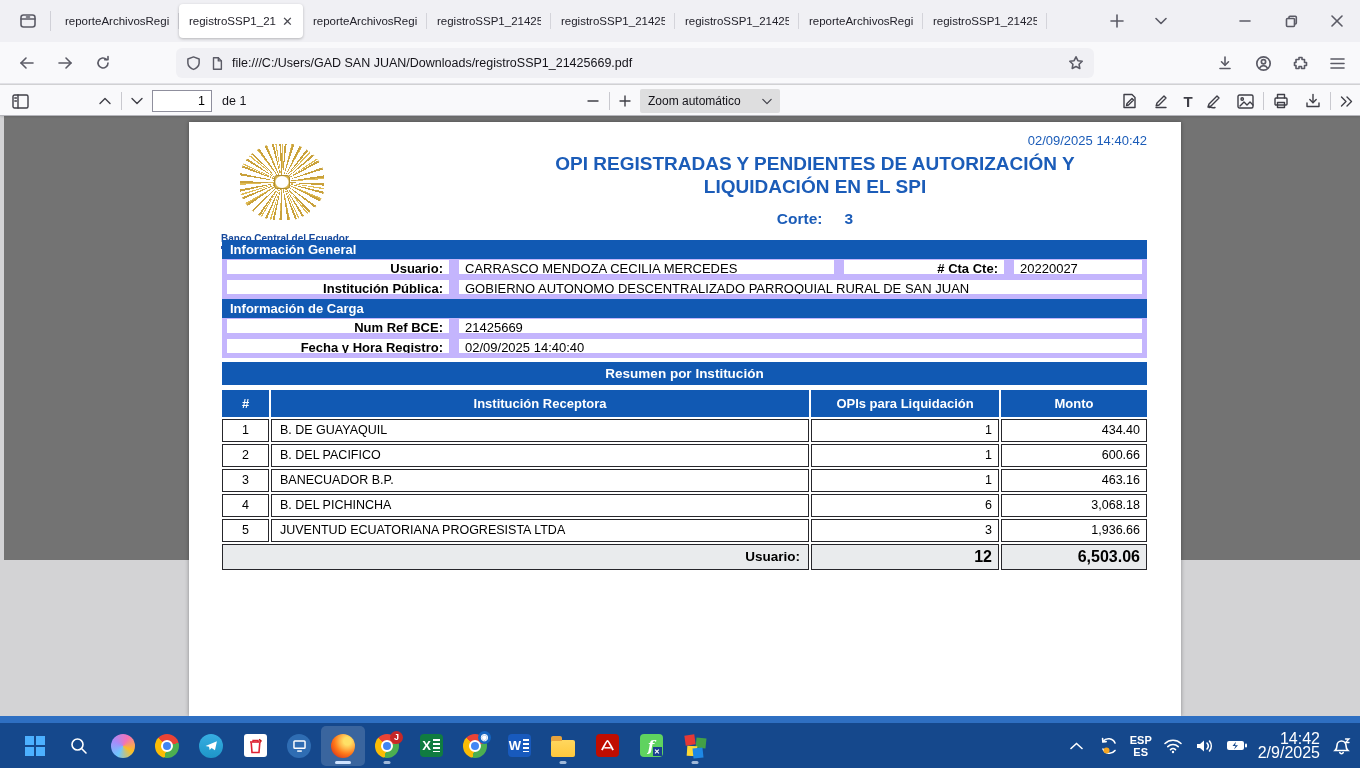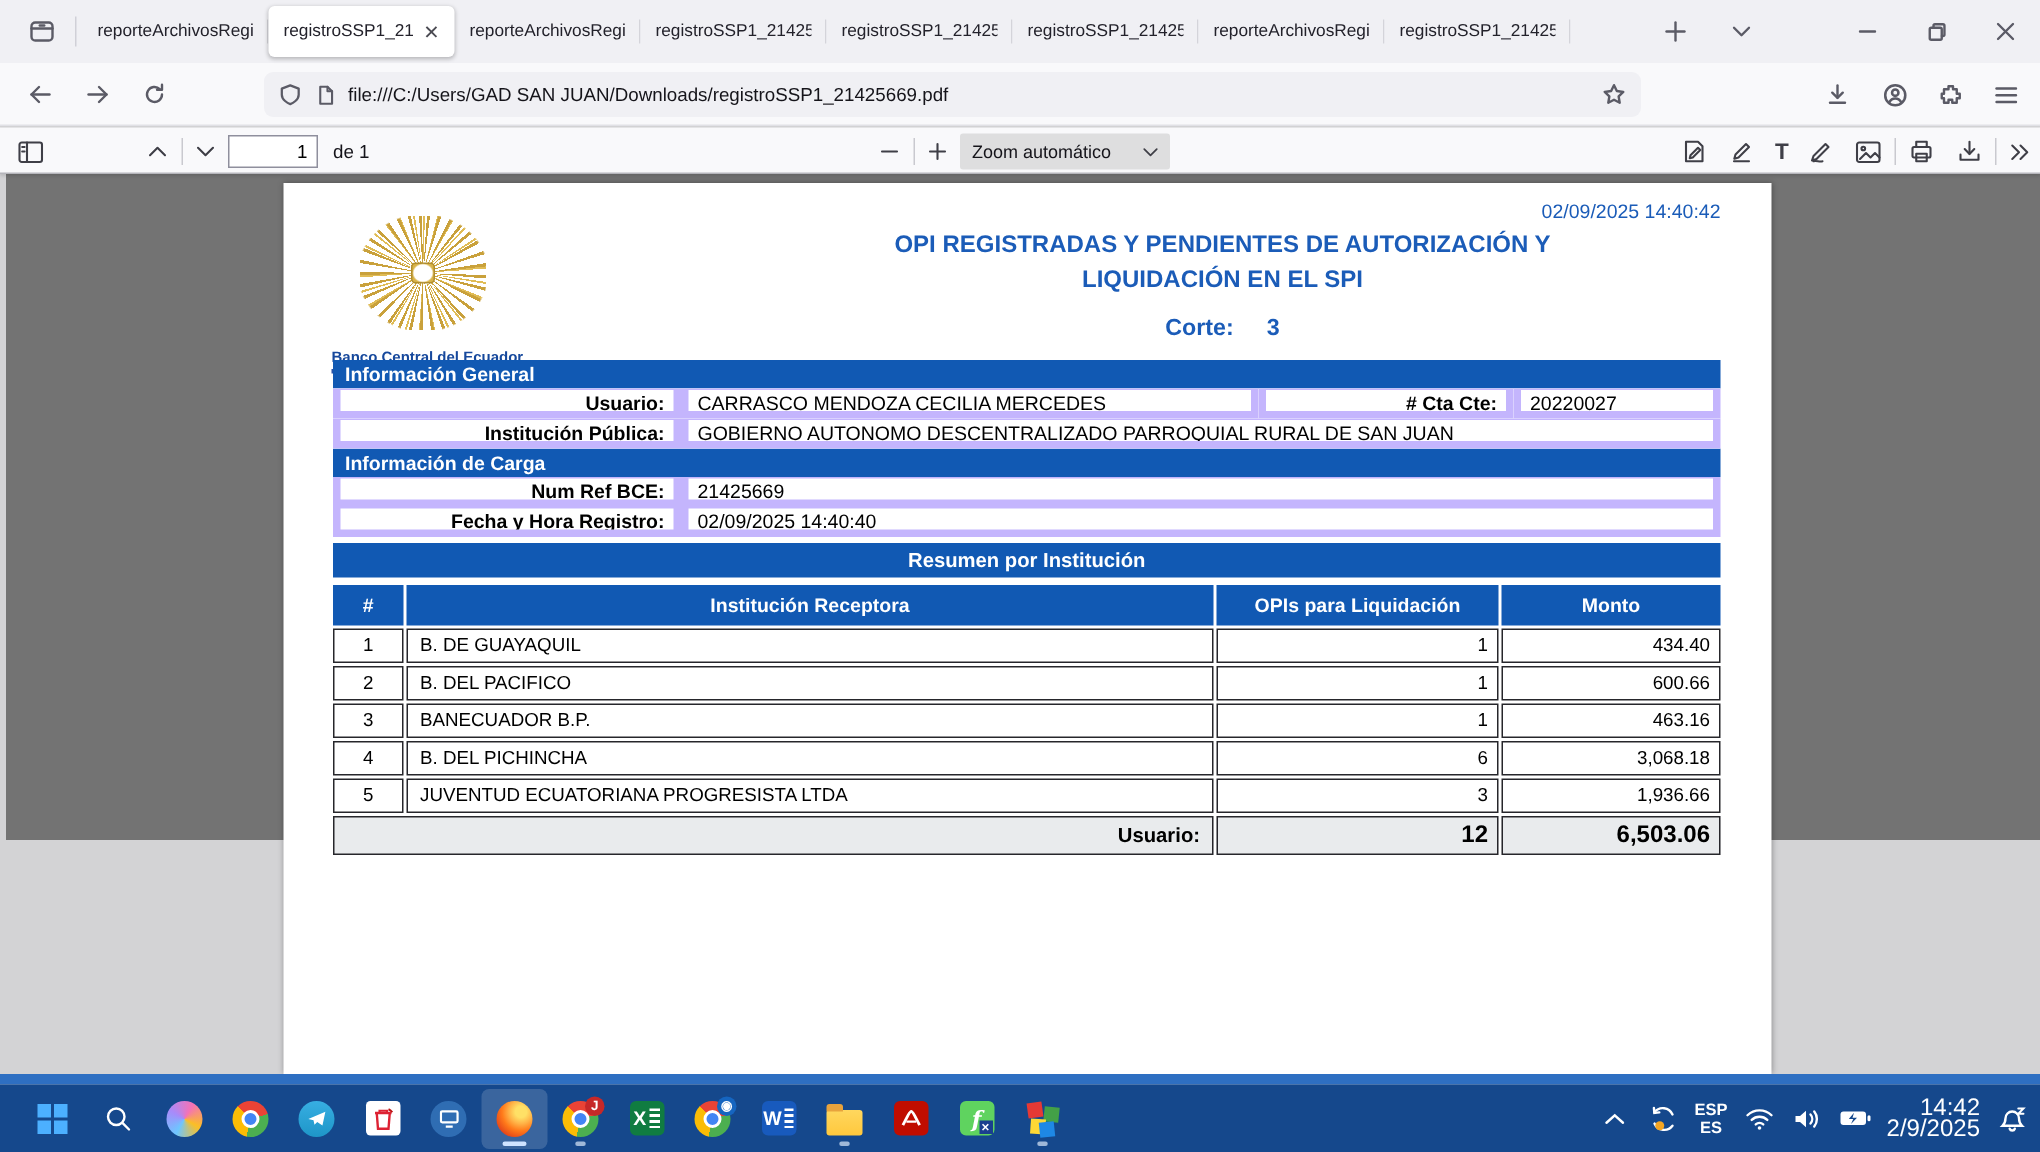--- a/index.html
+++ b/index.html
@@ -47,21 +47,21 @@
   .burst { width:84px; height:76px; margin:0 auto;
     background:
       repeating-conic-gradient(from 4deg, #c9a13b 0deg 3deg, rgba(0,0,0,0) 3deg 11deg),
       repeating-conic-gradient(from 0deg, #e0bc55 0deg 2deg, rgba(0,0,0,0) 2deg 14deg);
     -webkit-mask:radial-gradient(ellipse at center, rgba(0,0,0,0) 0 10%, #000 12% 72%, rgba(0,0,0,0) 74%);
     mask:radial-gradient(ellipse at center, rgba(0,0,0,0) 0 10%, #000 12% 72%, rgba(0,0,0,0) 74%);
     position:relative; }
   .burst-core { position:absolute; left:50%; top:50%; width:16px; height:14px; transform:translate(-50%,-50%); background:#d9b44a; border:1px solid #b08d2e; border-radius:3px; }
   .logo-caption { font-size:10px; font-weight:bold; color:#16489c; margin-top:13px; white-space:nowrap; }
   .logo-rule { height:3px; background:#2a52a8; margin-top:2px; }
-  .doc-title { position:absolute; left:290px; right:30px; top:30px; text-align:center; color:#1b5cb8; font-weight:bold; font-size:16px; line-height:23px; }
+  .doc-title { position:absolute; left:290px; right:30px; top:30px; text-align:center; color:#1b5cb8; font-weight:bold; font-size:19px; line-height:23px; }
   .doc-corte { position:absolute; left:290px; right:30px; top:88px; text-align:center; color:#1b5cb8; font-weight:bold; font-size:15.5px; }
   .doc-corte .cv { margin-left:22px; }
 
   .doc-body { position:absolute; left:33px; top:118px; width:925px; }
   .secbar { background:#1159b3; color:#fff; font-weight:bold; font-size:13px; height:19px; line-height:19px; padding-left:8px; }
   .secbar.center { text-align:center; padding-left:0; height:23px; line-height:23px; font-size:13.5px; }
   .irow { display:flex; }
   .irow .cell { border:5px solid #c4b5fd; background:#fff; height:20px; line-height:18px; font-size:13px; overflow:hidden; white-space:nowrap; }
   .irow + .irow .cell, .secbar + .irow .cell { border-top-width:1px; }
   .c-label { width:232px; text-align:right; font-weight:bold; padding-right:6px; font-size:12.5px; }

